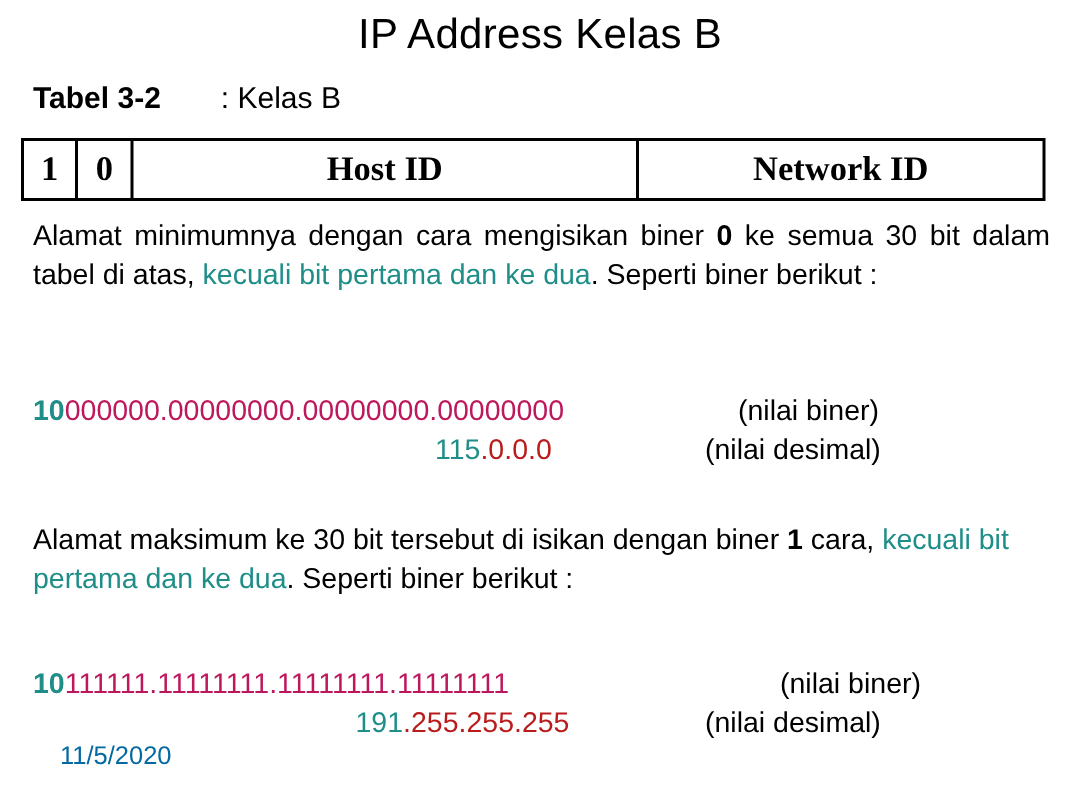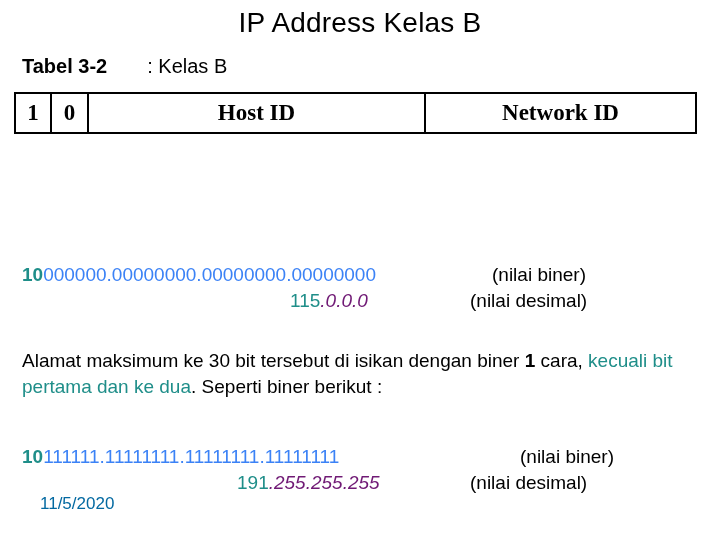--- a/index.html
+++ b/index.html
@@ -114,43 +114,42 @@
 
   .bin-line {
     position: relative;
     height: 26px;
   }
   .bin-prefix {
     color: #1f8e89;
     font-weight: bold;
   }
   .bin-rest {
-    color: #3b82f6;
+    color: #be185d;
   }
   .bin-note {
     position: absolute;
     left: 470px;
     top: 0;
     color: #000000;
   }
   .dec-line {
     position: relative;
     height: 26px;
   }
   .dec-value {
     position: absolute;
     left: 268px;
     top: 0;
   }
   .dec-value .dec-prefix {
     color: #1f8e89;
   }
   .dec-value .dec-rest {
-    color: #701a75;
-    font-style: italic;
+    color: #b91c1c;
   }
   .dec-note {
     position: absolute;
     left: 448px;
     top: 0;
     color: #000000;
   }
   .binblock.bin2 .dec-value { left: 215px; }
   .binblock.bin2 .dec-note  { left: 448px; }
   .binblock.bin2 .bin-note  { left: 498px; }
@@ -185,20 +184,23 @@
     <span class="cap-strong">Tabel 3-2</span><span class="cap-rest">: Kelas B</span>
   </div>
 
   <div class="bit-table">
     <div class="bit-cell cell-bit1">1</div>
     <div class="bit-cell cell-bit0">0</div>
     <div class="bit-cell cell-hostid">Host ID</div>
     <div class="bit-cell cell-netid">Network ID</div>
   </div>
 
+  <div class="para p1">
+    <span>Alamat minimumnya dengan cara mengisikan biner </span><span class="b">0</span><span> ke semua 30 bit dalam tabel di atas, </span><span class="teal">kecuali bit pertama dan ke dua</span><span>. Seperti biner berikut :</span>
+  </div>
 
   <div class="binblock bin1">
     <div class="bin-line">
       <span class="bin-prefix">10</span><span class="bin-rest">000000.00000000.00000000.00000000</span>
       <span class="bin-note">(nilai biner)</span>
     </div>
     <div class="dec-line">
       <span class="dec-value">
         <span class="dec-prefix">115</span><span class="dec-rest">.0.0.0</span>
       </span>

